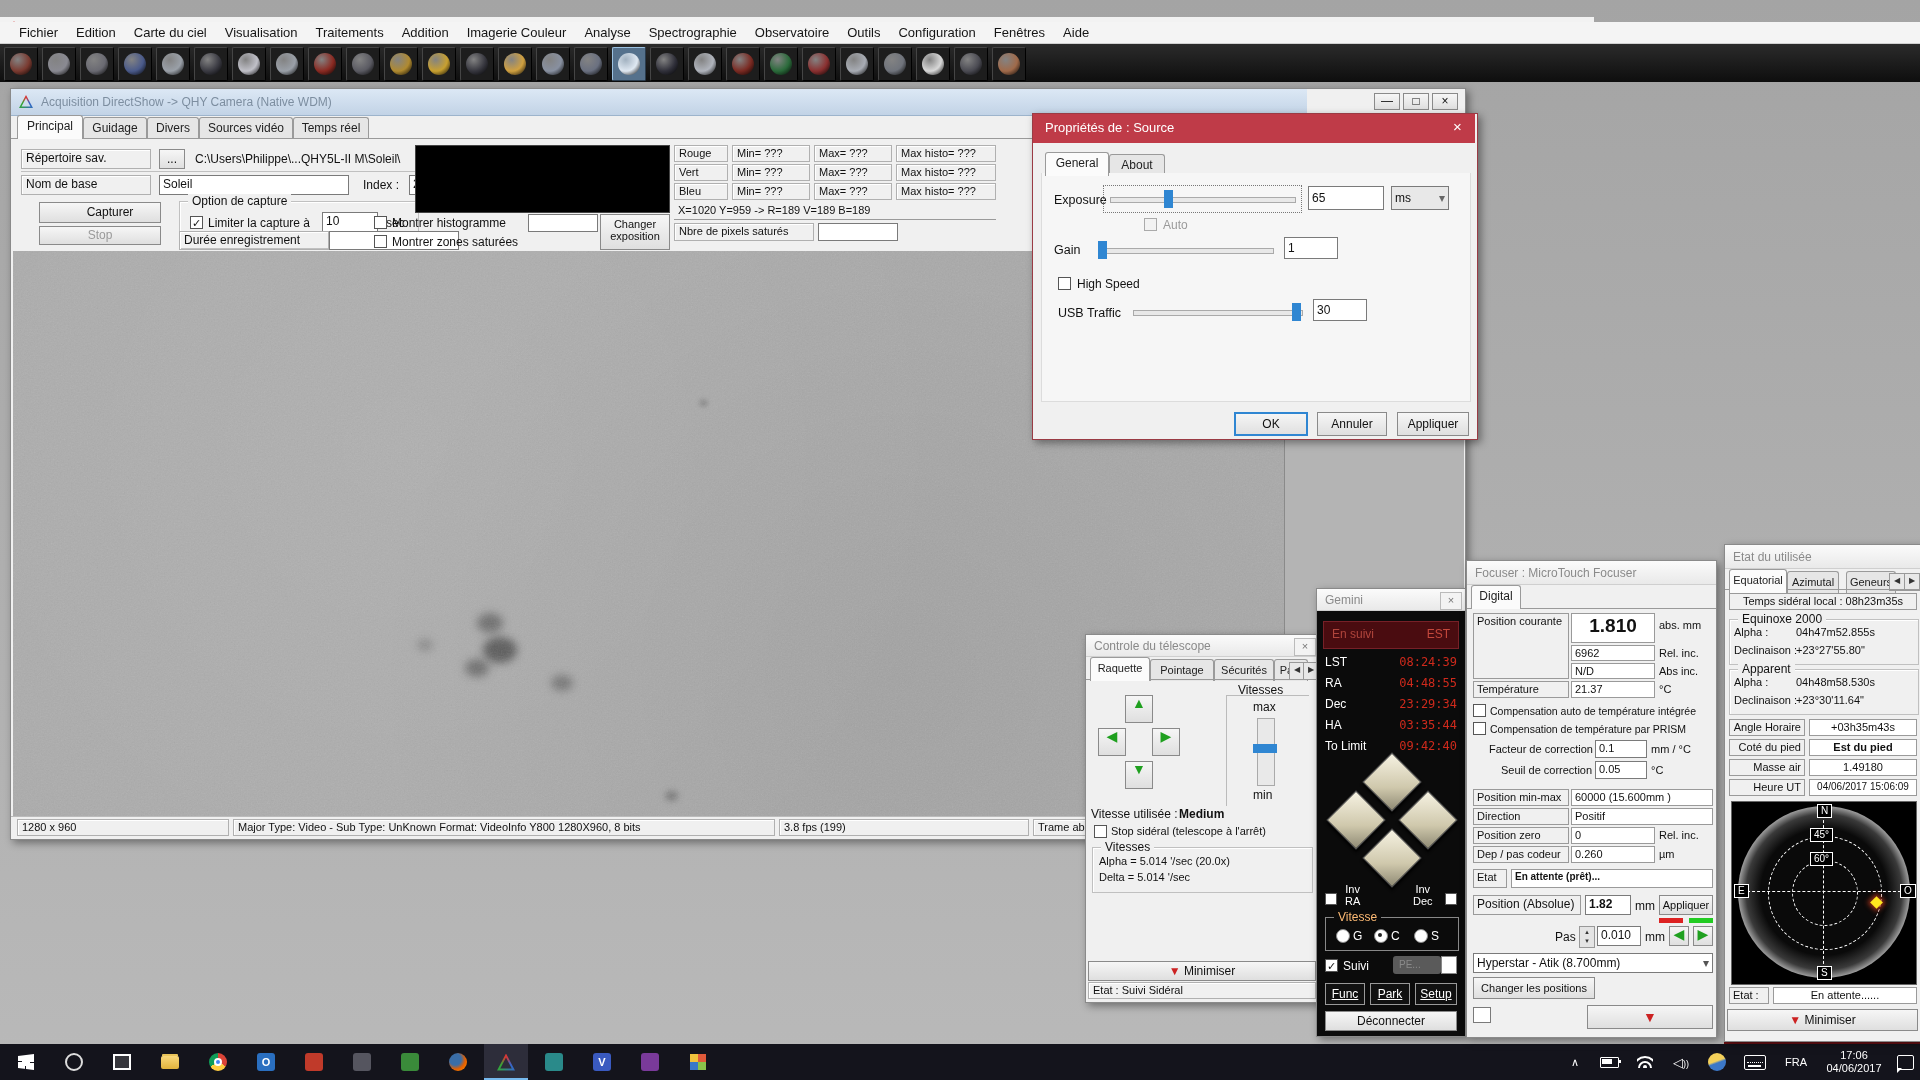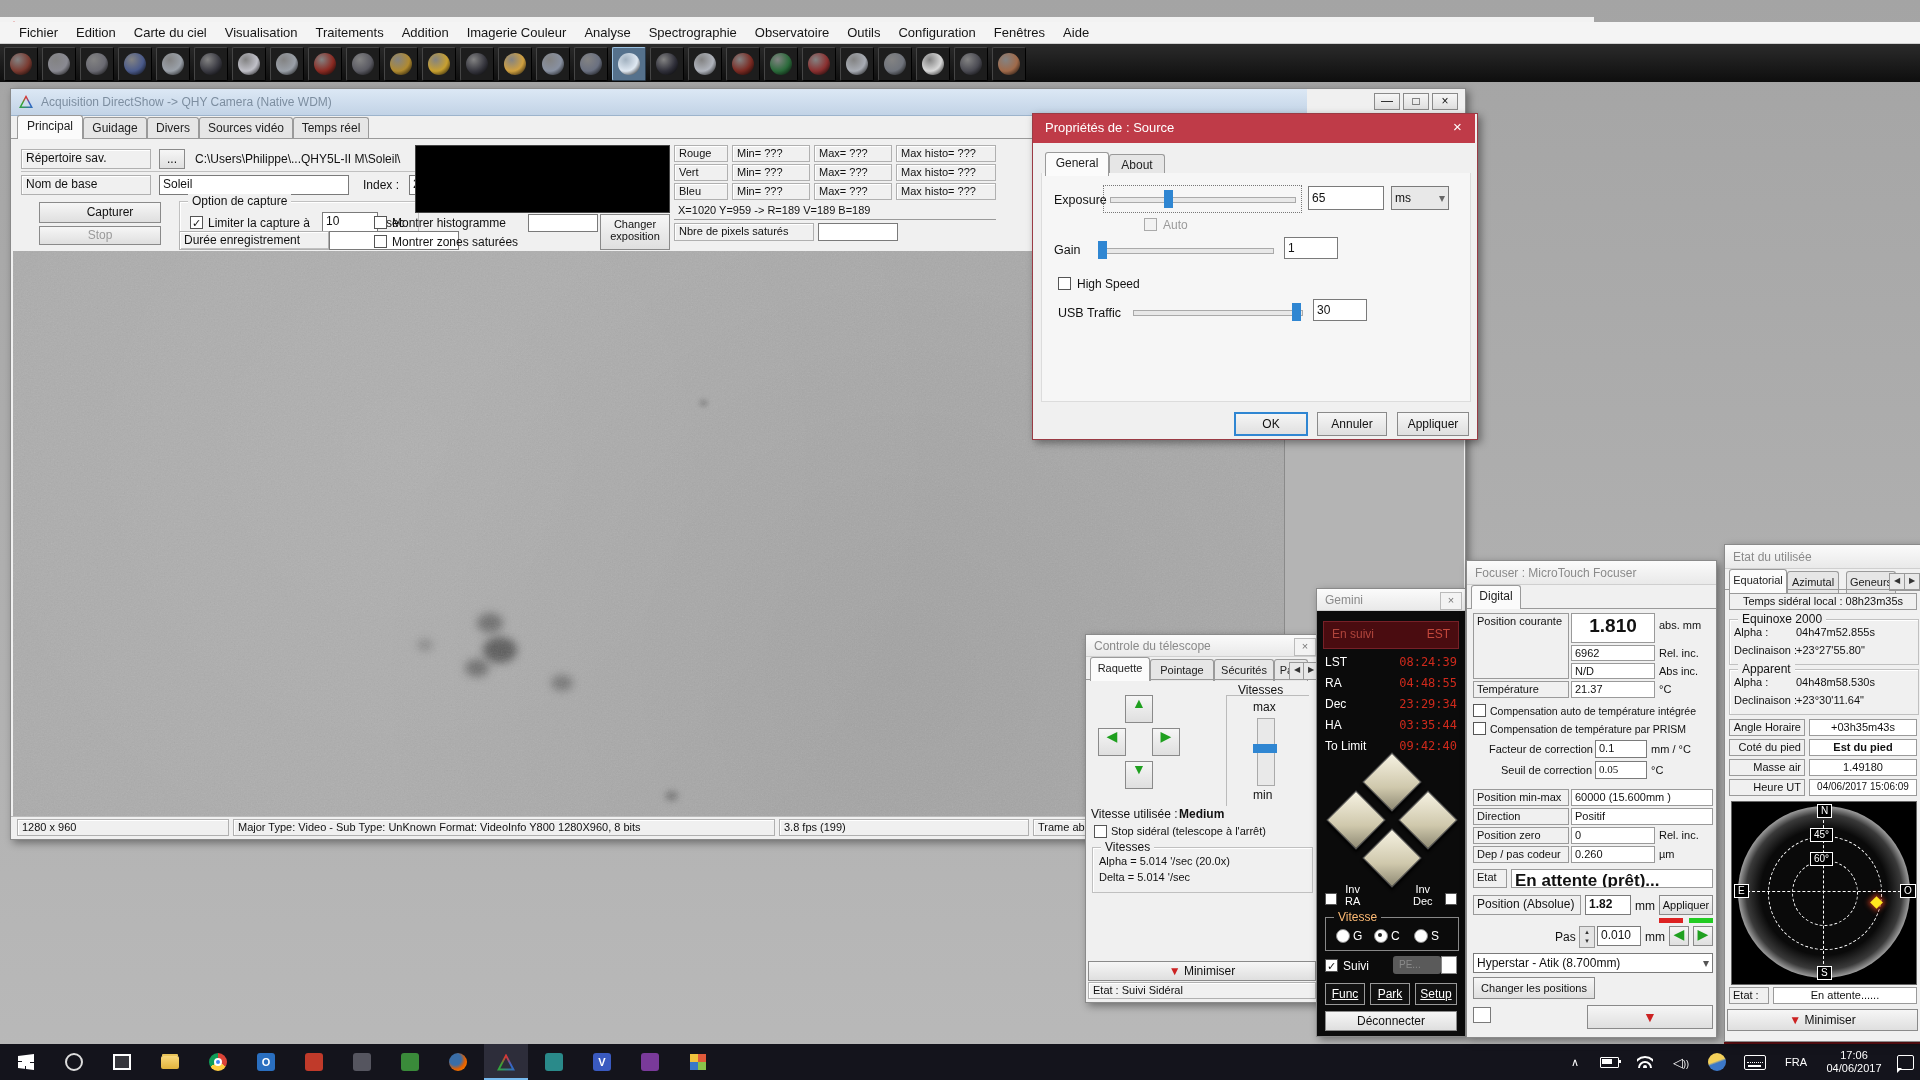--- a/index.html
+++ b/index.html
@@ -393,36 +393,36 @@
 
     <div class="cb" style="left:6px;top:143px;"></div>
     <div class="lbl" style="left:23px;top:144px;font-size:10.5px;">Compensation auto de température intégrée</div>
     <div class="cb" style="left:6px;top:161px;"></div>
     <div class="lbl" style="left:23px;top:162px;font-size:10.5px;">Compensation de température par PRISM</div>
 
     <div class="lbl" style="left:22px;top:182px;font-size:11px;">Facteur de correction</div>
     <div class="field" style="left:128px;top:179px;width:52px;height:18px;font-size:11px;">0.1</div>
     <div class="lbl" style="left:184px;top:182px;font-size:11px;">mm / °C</div>
     <div class="lbl" style="left:34px;top:203px;font-size:11px;">Seuil de correction</div>
-    <div class="field" style="left:128px;top:200px;width:52px;height:18px;font-size:11px;font-family:Liberation Serif, serif;">0.05</div>
+    <div class="field" style="left:128px;top:200px;width:52px;height:18px;font-size:11px;">0.05</div>
     <div class="lbl" style="left:184px;top:203px;font-size:11px;">°C</div>
 
     <div class="cell" style="left:6px;top:228px;width:96px;height:17px;background:#f0f0f0;">Position min-max</div>
     <div class="cell" style="left:104px;top:228px;width:142px;height:17px;">60000 (15.600mm )</div>
     <div class="cell" style="left:6px;top:247px;width:96px;height:17px;background:#f0f0f0;">Direction</div>
     <div class="cell" style="left:104px;top:247px;width:142px;height:17px;">Positif</div>
     <div class="cell" style="left:6px;top:266px;width:96px;height:17px;background:#f0f0f0;">Position zero</div>
     <div class="cell" style="left:104px;top:266px;width:84px;height:17px;">0</div>
     <div class="lbl" style="left:192px;top:268px;font-size:11px;">Rel. inc.</div>
     <div class="cell" style="left:6px;top:285px;width:96px;height:17px;background:#f0f0f0;">Dep / pas codeur</div>
     <div class="cell" style="left:104px;top:285px;width:84px;height:17px;">0.260</div>
     <div class="lbl" style="left:192px;top:287px;font-size:11px;">µm</div>
 
     <div class="cell" style="left:6px;top:308px;width:34px;height:19px;background:#f0f0f0;">Etat</div>
-    <div class="cell" style="left:44px;top:308px;width:202px;height:19px;font-weight:bold;font-size:17px;">En attente (prêt)...</div>
+    <div class="cell" style="left:44px;top:308px;width:202px;height:19px;font-weight:bold;font-size:10px;">En attente (prêt)...</div>
 
     <div class="cell" style="left:6px;top:334px;width:108px;height:20px;background:#f0f0f0;font-size:12px;">Position (Absolue)</div>
     <div class="field" style="left:118px;top:334px;width:46px;height:20px;font-weight:bold;">1.82</div>
     <div class="lbl" style="left:168px;top:338px;">mm</div>
     <div class="btn" style="left:192px;top:334px;width:54px;height:20px;line-height:18px;font-size:11px;">Appliquer</div>
     <div class="abs" style="left:192px;top:357px;width:24px;height:5px;background:#d22;"></div>
     <div class="abs" style="left:222px;top:357px;width:24px;height:5px;background:#2c2;"></div>
 
     <div class="lbl" style="left:88px;top:369px;">Pas</div>
     <div class="updown" style="left:112px;top:365px;height:20px;">▴<br>▾</div>

